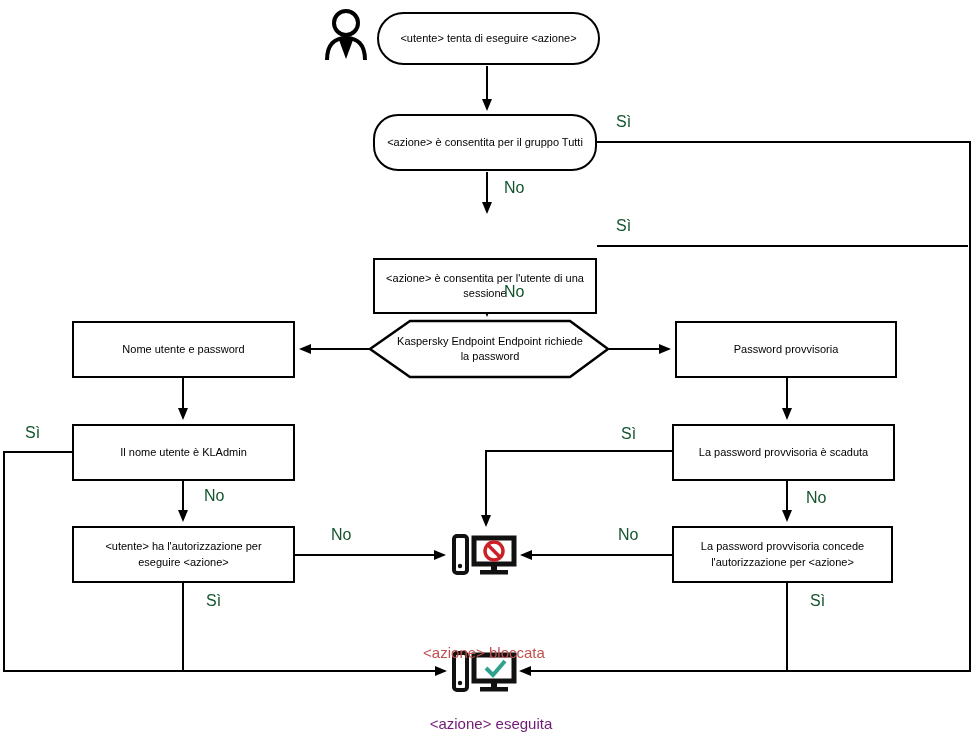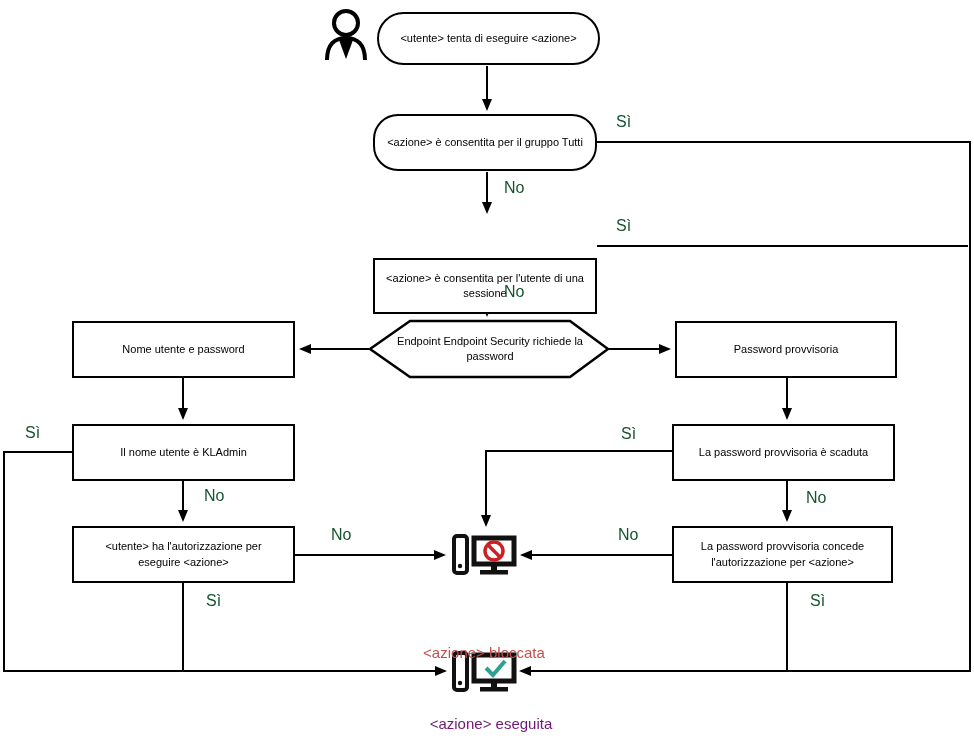--- a/index.html
+++ b/index.html
@@ -139,21 +139,21 @@
       <polyline points="486,668 493,675 505,661" fill="none" stroke-width="4" stroke="#2fa28f"></polyline>
     </g>
   </svg>
 
   <div class="node ellipse n-start">&lt;utente&gt; tenta di eseguire &lt;azione&gt;</div>
 
   <div class="node n-gruppo">&lt;azione&gt; è consentita per il gruppo Tutti</div>
 
   <div class="node n-sessione">&lt;azione&gt; è consentita per l'utente di una sessione</div>
 
-  <div class="hex-text n-hextext">Endpoint Endpoint Security richiede la password</div>
+  <div class="hex-text n-hextext">Kaspersky Endpoint Endpoint richiede la password</div>
 
   <div class="node n-nomeutente">Nome utente e password</div>
 
   <div class="node n-provvisoria">Password provvisoria</div>
 
   <div class="node n-kladmin">Il nome utente è KLAdmin</div>
 
   <div class="node n-scaduta">La password provvisoria è scaduta</div>
 
   <div class="node n-autorizzato">&lt;utente&gt; ha l'autorizzazione per eseguire &lt;azione&gt;</div>

